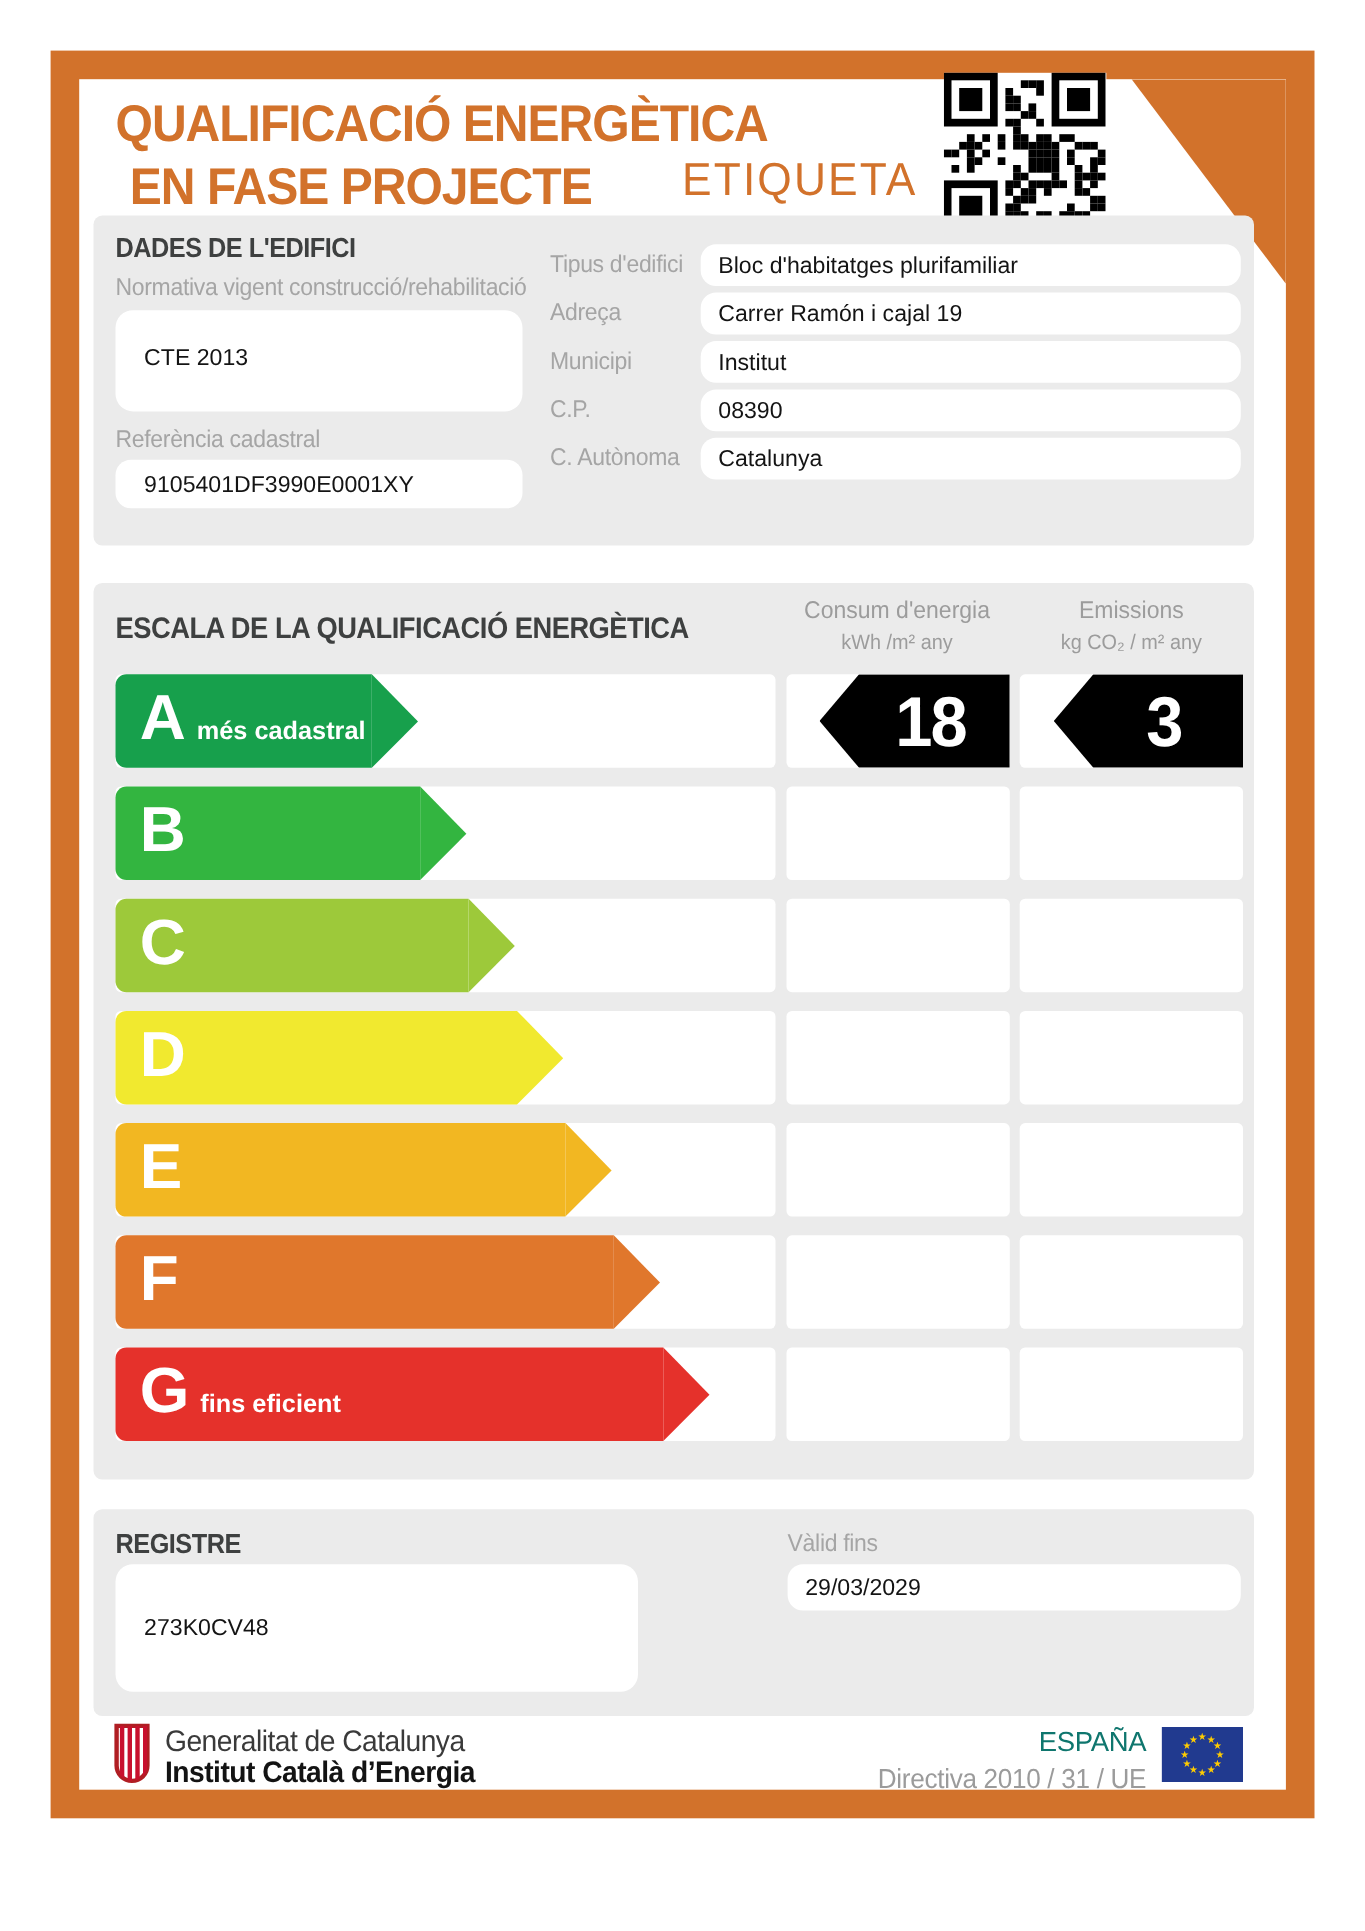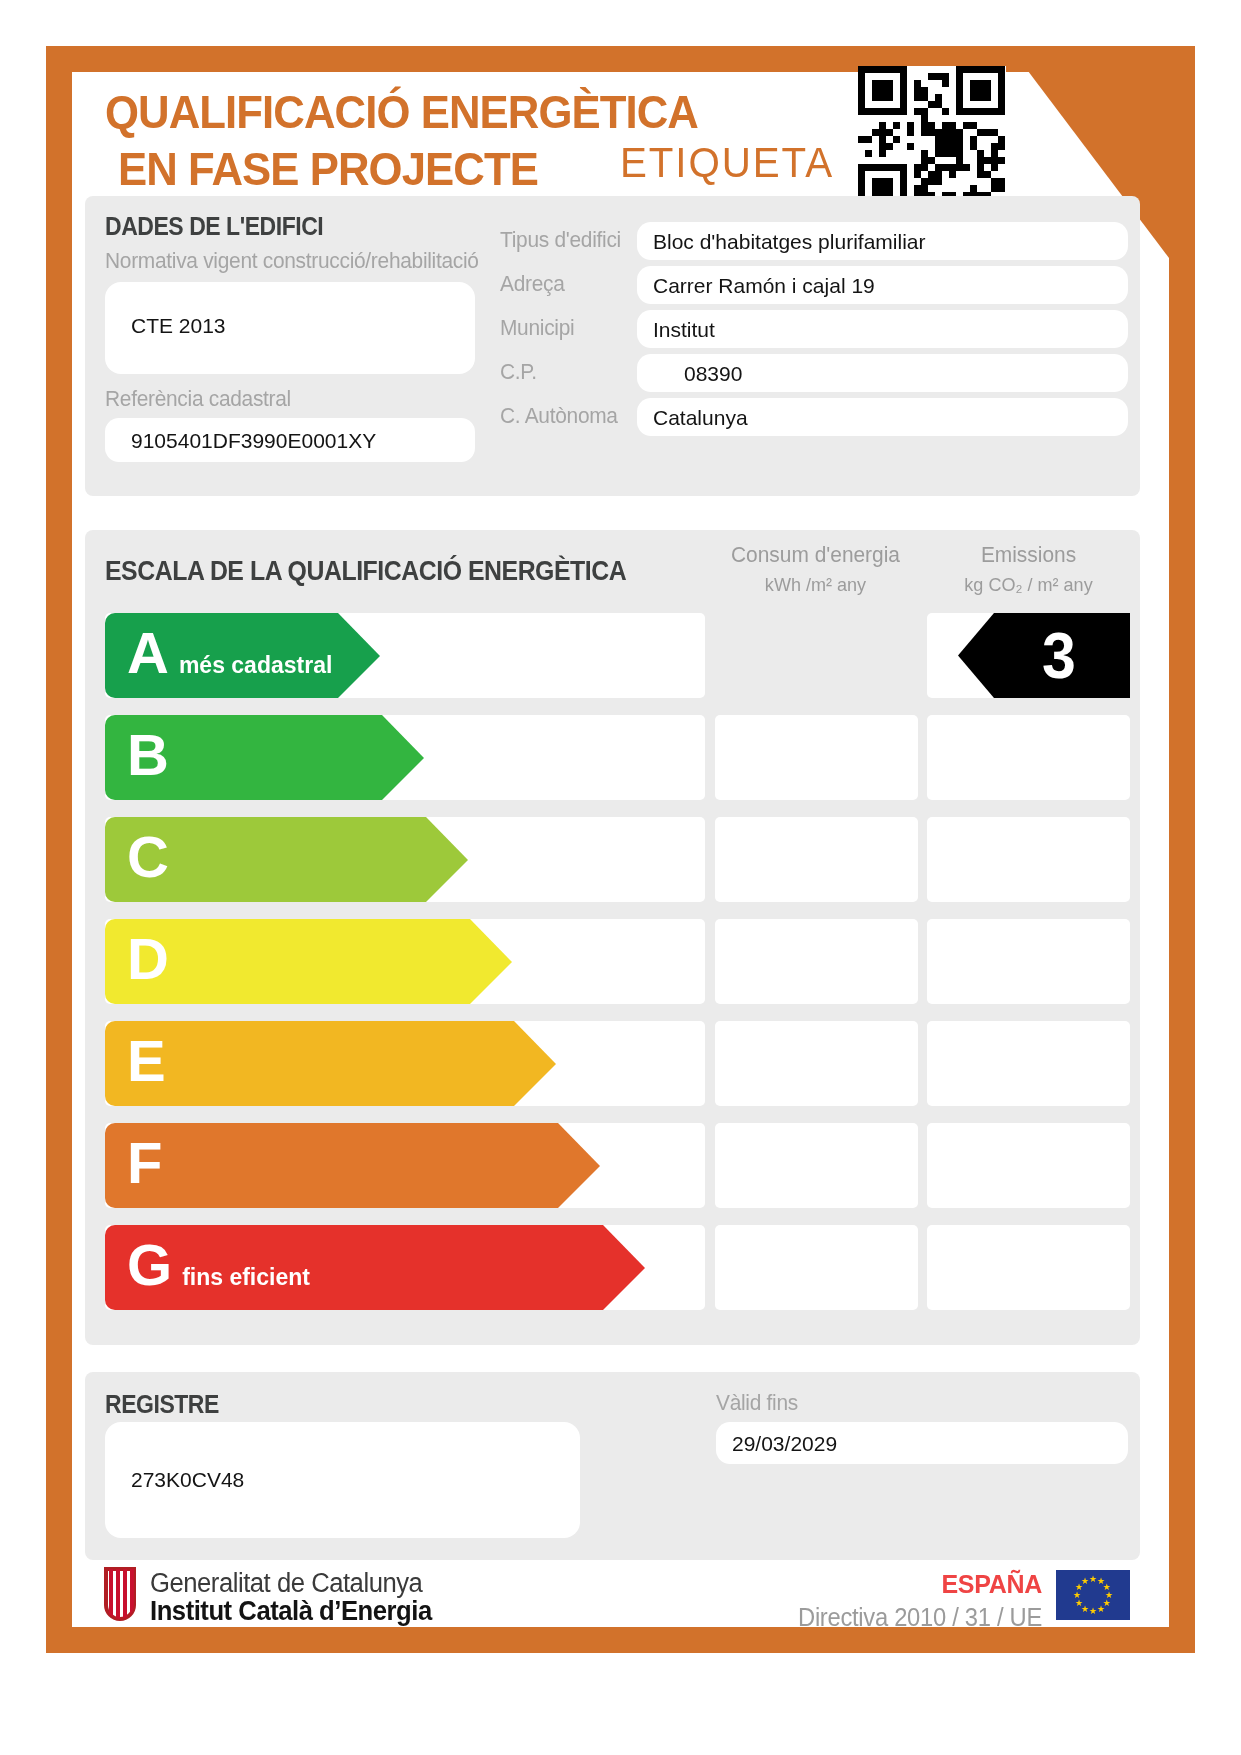--- a/index.html
+++ b/index.html
@@ -42,21 +42,21 @@
   .arrow{position:absolute;right:0;top:0;height:85px;background:#000;
          clip-path:polygon(0 50%,36px 0,100% 0,100% 100%,36px 100%);
          display:flex;align-items:center;justify-content:center;}
   .arrow span{font-size:64px;font-weight:bold;color:#fff;padding-left:30px;
               transform:scaleX(.95);letter-spacing:-2px;}
   .foot-org1{position:absolute;left:150px;top:1568px;font-size:27px;color:#3A3A3A;letter-spacing:-.5px;
              transform:scaleX(.95);transform-origin:left top;white-space:nowrap;}
   .foot-org2{position:absolute;left:150px;top:1596px;font-size:27px;font-weight:bold;color:#131313;
              letter-spacing:-.5px;transform:scaleX(.95);transform-origin:left top;white-space:nowrap;}
   .foot-right{position:absolute;left:700px;top:1570px;width:342px;text-align:right;}
-  .foot-country{font-size:25px;font-weight:bold;color:#ef4444;letter-spacing:-.3px;}
+  .foot-country{font-size:25px;font-weight:normal;color:#0f766e;letter-spacing:-.3px;}
   .foot-directive{font-size:25px;color:#9B9B9B;margin-top:4px;letter-spacing:-.3px;
                   transform:scaleX(.95);transform-origin:right top;}
   .euflag{position:absolute;left:1056px;top:1570px;}
   .coat{position:absolute;left:103px;top:1566px;}
 </style>
 </head>
 <body>
 
 <div class="page">
   <div class="frame"></div>
@@ -216,21 +216,21 @@
         <div class="pill" style="left: 552px; top: 26px; width: 491px; height: 38px;"></div>
         <div class="val" style="left: 568px; top: 34px;">Bloc d'habitatges plurifamiliar</div>
         <div class="lbl" style="left: 415px; top: 75px;">Adreça</div>
         <div class="pill" style="left: 552px; top: 70px; width: 491px; height: 38px;"></div>
         <div class="val" style="left: 568px; top: 78px;">Carrer Ramón i cajal 19</div>
         <div class="lbl" style="left: 415px; top: 119px;">Municipi</div>
         <div class="pill" style="left: 552px; top: 114px; width: 491px; height: 38px;"></div>
         <div class="val" style="left: 568px; top: 122px;">Institut</div>
         <div class="lbl" style="left: 415px; top: 163px;">C.P.</div>
         <div class="pill" style="left: 552px; top: 158px; width: 491px; height: 38px;"></div>
-        <div class="val" style="left: 568px; top: 166px; margin-left: 31px;">08390</div>
+        <div class="val" style="left: 568px; top: 166px;">08390</div>
         <div class="lbl" style="left: 415px; top: 207px;">C. Autònoma</div>
         <div class="pill" style="left: 552px; top: 202px; width: 491px; height: 38px;"></div>
         <div class="val" style="left: 568px; top: 210px;">Catalunya</div>
       </div>
   </div>
 
   <div class="panel p-scale">
     <div class="sec-title" style="left:20px;top:26px;font-size:27px;">ESCALA DE LA QUALIFICACIÓ ENERGÈTICA</div>
     <div class="colhead" style="left:628px;top:12px;width:205px;">
       <div class="l1">Consum d'energia</div>
@@ -242,20 +242,25 @@
     </div>
     <div id="scale-rows" style="position:absolute;left:0;top:83px;width:1055px;height:700px;">
         <div class="row" style="top: 0px;">
           <div class="cell c-bar">
             <div class="bar">
               <div class="bar-body" style="width: 233px; background: rgb(23, 160, 76);">
                 <span class="bar-letter">A</span>
                 <span class="bar-label">més cadastral</span>
               </div>
               <div class="bar-tip" style="border-left: 42px solid rgb(23, 160, 76);"></div>
+            </div>
+          </div>
+          <div class="cell c-consum">
+            <div class="arrow" style="width: 173px;">
+              <span>18</span>
             </div>
           </div>
           <div class="cell c-emis">
             <div class="arrow" style="width: 172px;">
               <span>3</span>
             </div>
           </div>
         </div>
         <div class="row" style="top: 102px;">
           <div class="cell c-bar">

